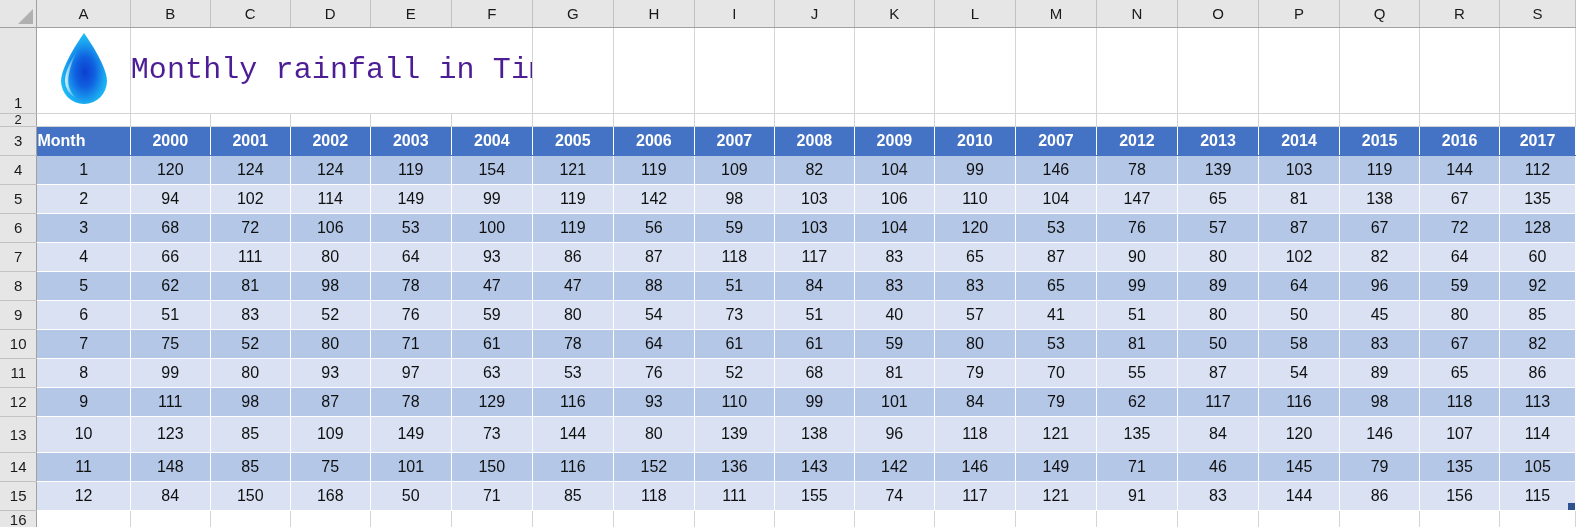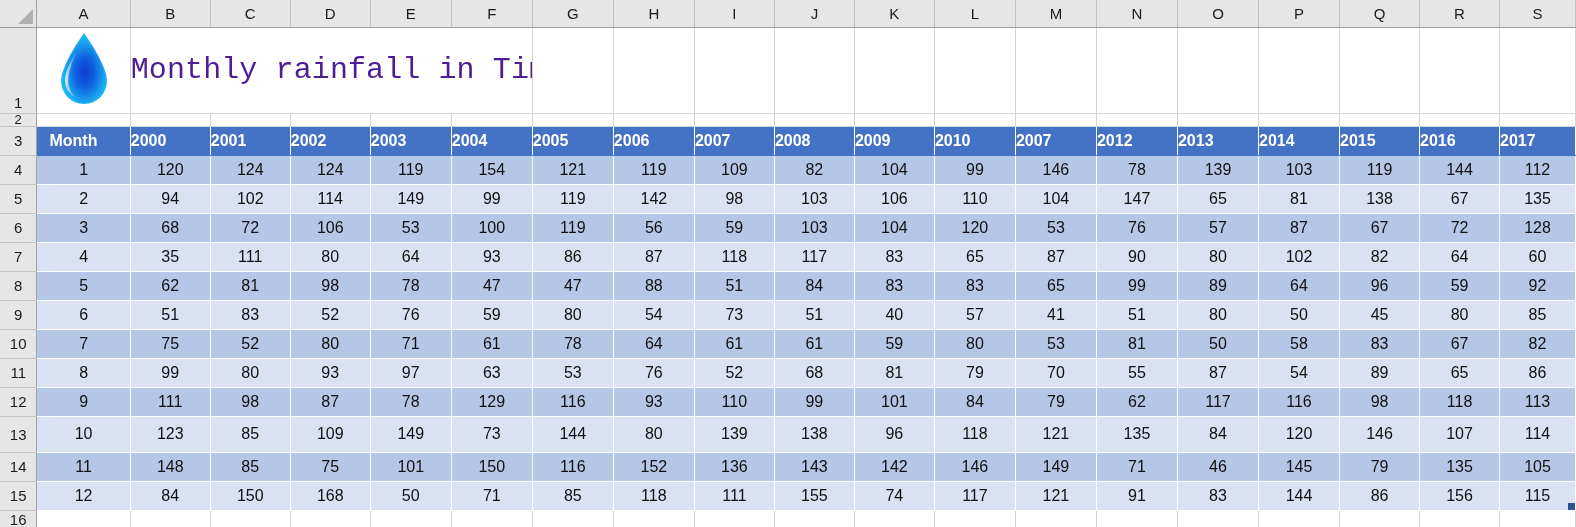--- a/index.html
+++ b/index.html
@@ -103,25 +103,25 @@
     text-align: center;
   }
   .droplet { display: block; margin: 0 auto; }
 
   
   .thead {
     background: #4472c4;
     color: #ffffff;
     font-size: 16px;
     font-weight: bold;
-    text-align: left;
+    text-align: center;
     border-right: 1px solid #ffffff;
     border-bottom: 1px solid #4472c4;
   }
-  .thead.first { text-align: left; padding-left: 12px; }
+  .thead.first { text-align: left; }
 
   .dcell {
     font-size: 16px;
     color: #101010;
     text-align: center;
     border-right: 1px solid #ffffff;
     border-bottom: 1px solid #ffffff;
   }
   .band-a { background: #b4c7e7; }
   .band-b { background: #d9e1f2; }
@@ -338,21 +338,21 @@
           <td class="dcell band-a">76</td>
           <td class="dcell band-a">57</td>
           <td class="dcell band-a">87</td>
           <td class="dcell band-a">67</td>
           <td class="dcell band-a">72</td>
           <td class="dcell band-a">128</td>
         </tr>
         <tr style="height: 29px;">
           <td class="rowhead">7</td>
           <td class="dcell band-b">4</td>
-          <td class="dcell band-b">35</td>
+          <td class="dcell band-b">66</td>
           <td class="dcell band-b">111</td>
           <td class="dcell band-b">80</td>
           <td class="dcell band-b">64</td>
           <td class="dcell band-b">93</td>
           <td class="dcell band-b">86</td>
           <td class="dcell band-b">87</td>
           <td class="dcell band-b">118</td>
           <td class="dcell band-b">117</td>
           <td class="dcell band-b">83</td>
           <td class="dcell band-b">65</td>

